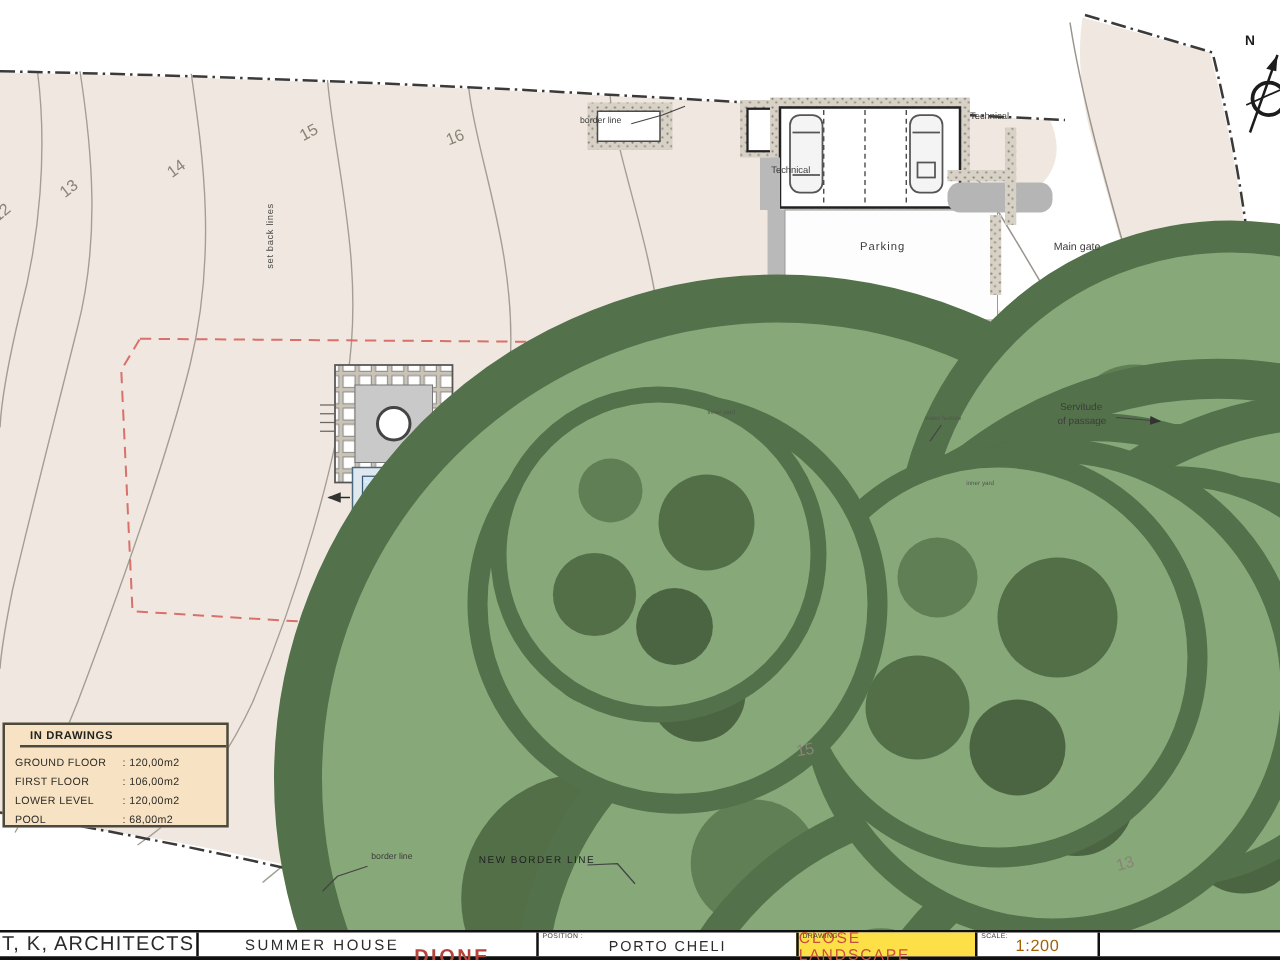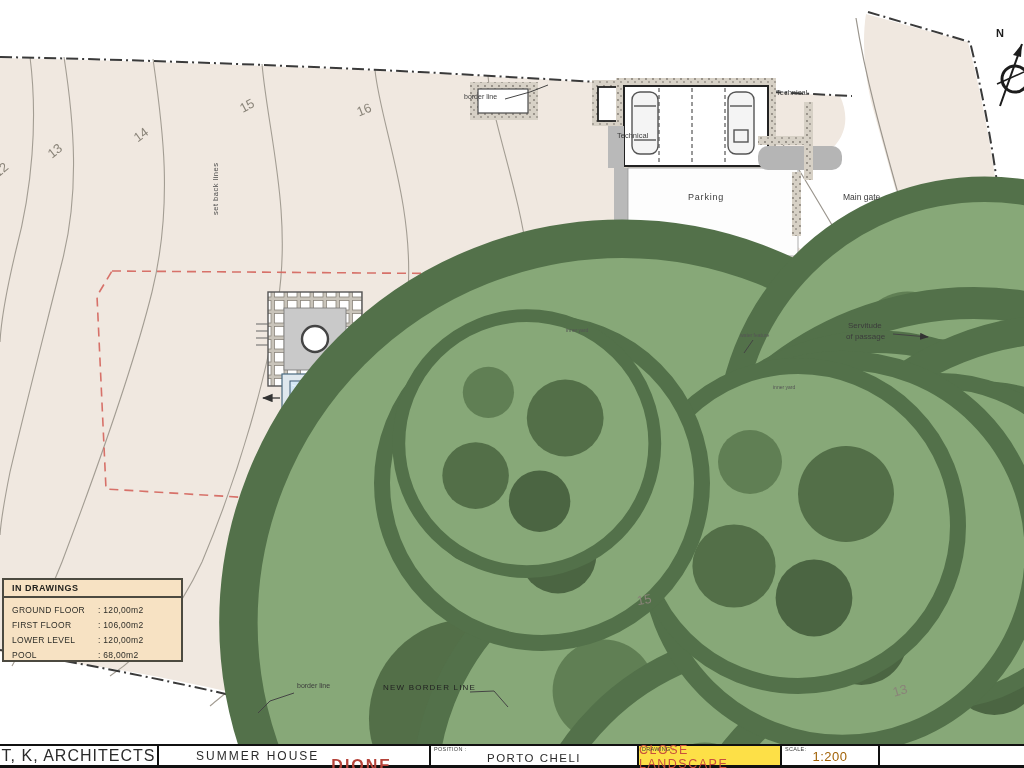--- a/index.html
+++ b/index.html
@@ -6,21 +6,21 @@
   #stage{position:relative;width:1024px;height:768px;overflow:hidden;background:#fff;
          font-family:"Liberation Sans", sans-serif;}
   #plan-svg{position:absolute;left:0;top:0;}
   .lbl{position:absolute;color:#3c3c3c;white-space:nowrap;line-height:1.1;}
   .contour-num{color:#8a8479;font-size:13px;}
   .tiny{font-size:5px;color:#555;}
   
   #legend{position:absolute;left:2px;top:578px;width:181px;height:84px;
           background:#f7e2c3;border:2px solid #4c4a40;box-sizing:border-box;}
   #legend .hdr{padding:3px 8px;font-size:9px;color:#23231f;letter-spacing:.5px;
-               border-bottom:2px solid #4c4a40;font-weight:bold;}
+               border-bottom:2px solid #4c4a40;font-weight:bold;margin-left:12px;}
   #legend .rows{padding:5px 8px 0 8px;}
   #legend .row{display:flex;font-size:8.5px;color:#2d2d28;line-height:1.75;letter-spacing:.3px;}
   #legend .row .nm{width:86px;}
   
   #titleblock{position:absolute;left:0;top:744px;width:1024px;height:19px;
               border-top:2px solid #101010;border-bottom:3px solid #101010;
               display:flex;background:#fff;}
   #titleblock .cell{position:relative;box-sizing:border-box;display:flex;
                     align-items:center;justify-content:center;border-left:2px solid #101010;}
   #titleblock .cell:first-child{border-left:none;}

